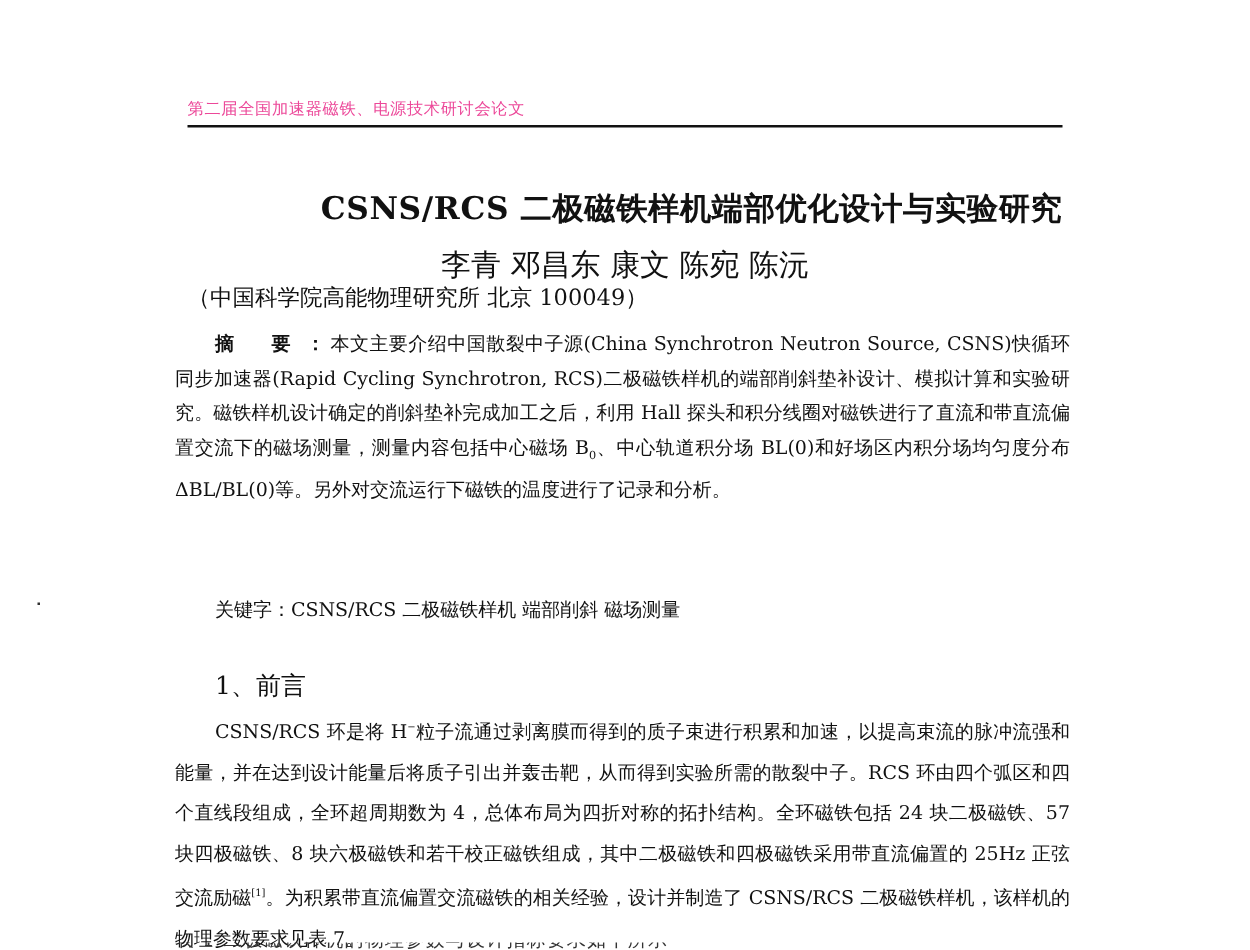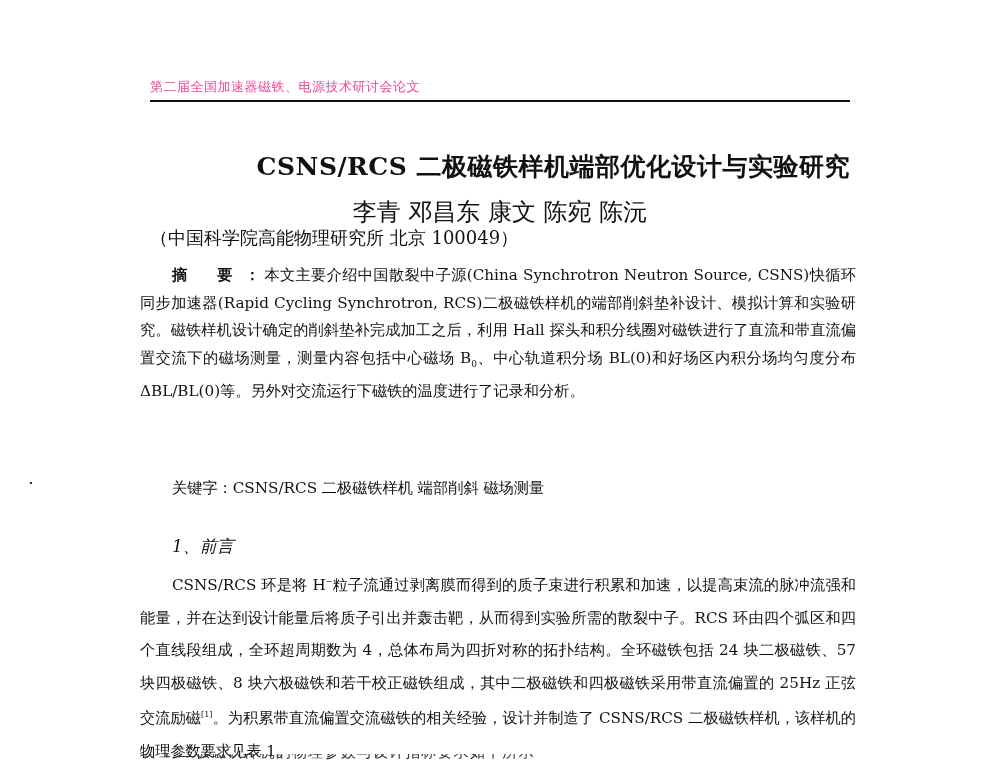--- a/index.html
+++ b/index.html
@@ -79,22 +79,21 @@
     position: absolute;
     left: 172px;
     top: 478px;
     width: 680px;
     font-size: 15.2px;
   }
   .section-heading {
     position: absolute;
     left: 172px;
     top: 535px;
-    font-size: 17px;
-    font-style: italic;
+    font-size: 20px;
   }
   .body-text {
     position: absolute;
     left: 140px;
     top: 566px;
     width: 716px;
     font-size: 15.2px;
     line-height: 32.5px;
     text-align: justify;
   }
@@ -146,15 +145,15 @@
 <div class="affiliation">（中国科学院高能物理研究所 北京 100049）</div>
 
 <div class="abstract"><span class="label">摘 要</span><span class="label-colon">：</span><span>本文主要介绍中国散裂中子源(China Synchrotron Neutron Source, CSNS)快循环同步加速器(Rapid Cycling Synchrotron, RCS)二极磁铁样机的端部削斜垫补设计、模拟计算和实验研究。磁铁样机设计确定的削斜垫补完成加工之后，利用 Hall 探头和积分线圈对磁铁进行了直流和带直流偏置交流下的磁场测量，测量内容包括中心磁场 B</span><sub>0</sub><span>、中心轨道积分场 BL(0)和好场区内积分场均匀度分布 ΔBL/BL(0)等。另外对交流运行下磁铁的温度进行了记录和分析。</span></div>
 
 <div class="keywords">关键字：CSNS/RCS 二极磁铁样机 端部削斜 磁场测量</div>
 
 <div class="stray-mark"></div>
 
 <div class="section-heading">1、前言</div>
 
-<div class="body-text"><span class="indent"></span><span>CSNS/RCS 环是将 H</span><sup>−</sup><span>粒子流通过剥离膜而得到的质子束进行积累和加速，以提高束流的脉冲流强和能量，并在达到设计能量后将质子引出并轰击靶，从而得到实验所需的散裂中子。RCS 环由四个弧区和四个直线段组成，全环超周期数为 4，总体布局为四折对称的拓扑结构。全环磁铁包括 24 块二极磁铁、57 块四极磁铁、8 块六极磁铁和若干校正磁铁组成，其中二极磁铁和四极磁铁采用带直流偏置的 25Hz 正弦交流励磁</span><sup>[1]</sup><span>。为积累带直流偏置交流磁铁的相关经验，设计并制造了 CSNS/RCS 二极磁铁样机，该样机的物理参数要求见表 1。</span></div>
+<div class="body-text"><span class="indent"></span><span>CSNS/RCS 环是将 H</span><sup>−</sup><span>粒子流通过剥离膜而得到的质子束进行积累和加速，以提高束流的脉冲流强和能量，并在达到设计能量后将质子引出并轰击靶，从而得到实验所需的散裂中子。RCS 环由四个弧区和四个直线段组成，全环超周期数为 4，总体布局为四折对称的拓扑结构。全环磁铁包括 24 块二极磁铁、57 块四极磁铁、8 块六极磁铁和若干校正磁铁组成，其中二极磁铁和四极磁铁采用带直流偏置的 25Hz 正弦交流励磁</span><sup>[1]</sup><span>。为积累带直流偏置交流磁铁的相关经验，设计并制造了 CSNS/RCS 二极磁铁样机，该样机的物理参数要求见表 7。</span></div>
 
 <div class="cut-line"><span>表 1 二极磁铁样机的物理参数与设计指标要求如下所示</span></div>
 
 </body></html>

